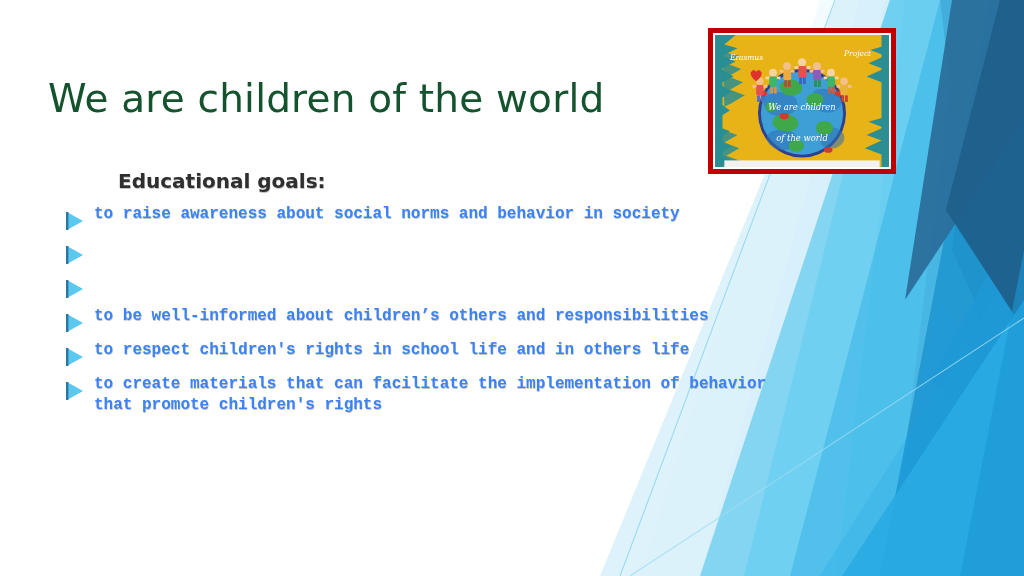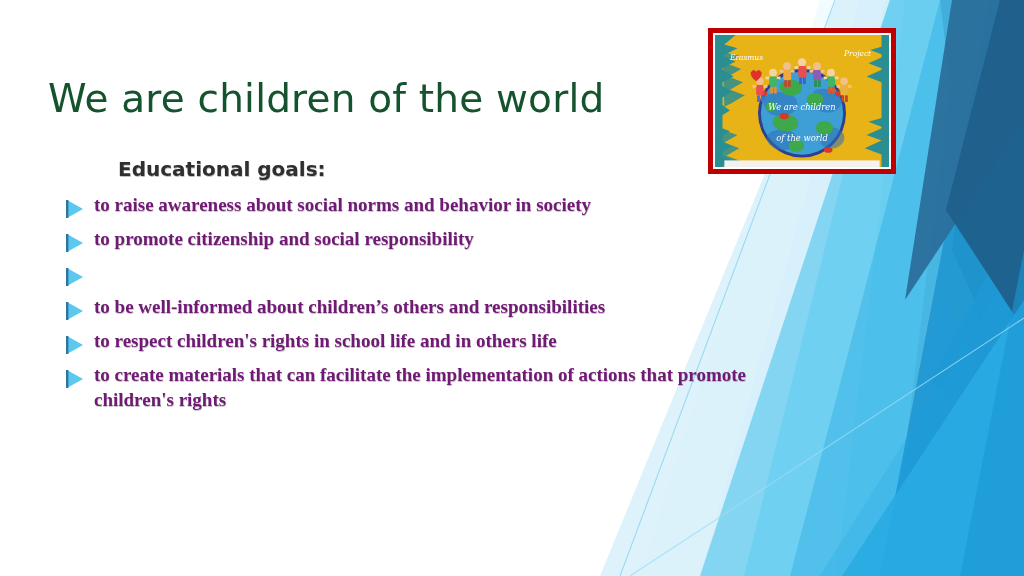--- a/index.html
+++ b/index.html
@@ -38,21 +38,21 @@
     color: #14532d;
     line-height: 1.2;
     white-space: nowrap;
     margin-top: 8px;
   }
 
   
   .body-block {
     position: absolute;
     left: 64px;
-    top: 156px;
+    top: 168px;
     width: 740px;
   }
   .goals-heading {
     margin-left: 54px;
     font-family: "DejaVu Sans", sans-serif;
     font-size: 20px;
     font-weight: bold;
     color: #2f2f2f;
     line-height: 1.35;
     margin-bottom: 9px;
@@ -69,24 +69,24 @@
     margin-bottom: 7px;
   }
   .bullet-marker {
     flex: 0 0 auto;
     width: 22px;
     margin-top: 7px;
     margin-right: 8px;
     display: block;
   }
   .bullet-text {
-    font-family: Liberation Serif, serif;
-    font-size: 19px;
+    font-family: Liberation Mono, monospace;
+    font-size: 16px;
     font-weight: bold;
-    color: #701a75;
+    color: #3b82f6;
     line-height: 1.33;
     text-shadow: 0.5px 0.5px 0 rgba(120,120,120,0.42);
   }
 
   
   .poster {
     position: absolute;
     left: 708px;
     top: 28px;
     width: 188px;
@@ -168,21 +168,20 @@
           <rect x="2" y="1" width="2.4" height="18" fill="#2e74a0"></rect>
         </svg>
         <span class="bullet-text">to raise awareness about social norms and behavior in society</span>
       </li>
 
       <li class="bullet-item">
         <svg class="bullet-marker" viewBox="0 0 22 20">
           <polygon points="3,1 3,19 19,10" fill="#5bc8ef"></polygon>
           <rect x="2" y="1" width="2.4" height="18" fill="#2e74a0"></rect>
         </svg>
-        <span class="bullet-text">to promote citizenship and social responsibility</span>
       </li>
 
       <li class="bullet-item">
         <svg class="bullet-marker" viewBox="0 0 22 20">
           <polygon points="3,1 3,19 19,10" fill="#5bc8ef"></polygon>
           <rect x="2" y="1" width="2.4" height="18" fill="#2e74a0"></rect>
         </svg>
       </li>
 
       <li class="bullet-item">
@@ -199,21 +198,21 @@
           <rect x="2" y="1" width="2.4" height="18" fill="#2e74a0"></rect>
         </svg>
         <span class="bullet-text">to respect children's rights in school life and in  others life</span>
       </li>
 
       <li class="bullet-item">
         <svg class="bullet-marker" viewBox="0 0 22 20">
           <polygon points="3,1 3,19 19,10" fill="#5bc8ef"></polygon>
           <rect x="2" y="1" width="2.4" height="18" fill="#2e74a0"></rect>
         </svg>
-        <span class="bullet-text">to create materials that can facilitate the implementation of actions that promote children's rights</span>
+        <span class="bullet-text">to create materials that can facilitate the implementation of behavior that promote children's rights</span>
       </li>
 
     </ul>
   </div>
 
   <div class="poster">
     <div class="poster-inner">
       <svg class="poster-svg" viewBox="0 0 186 140" preserveAspectRatio="none">
 
         <rect x="0" y="0" width="186" height="140" fill="#e8b317"></rect>

